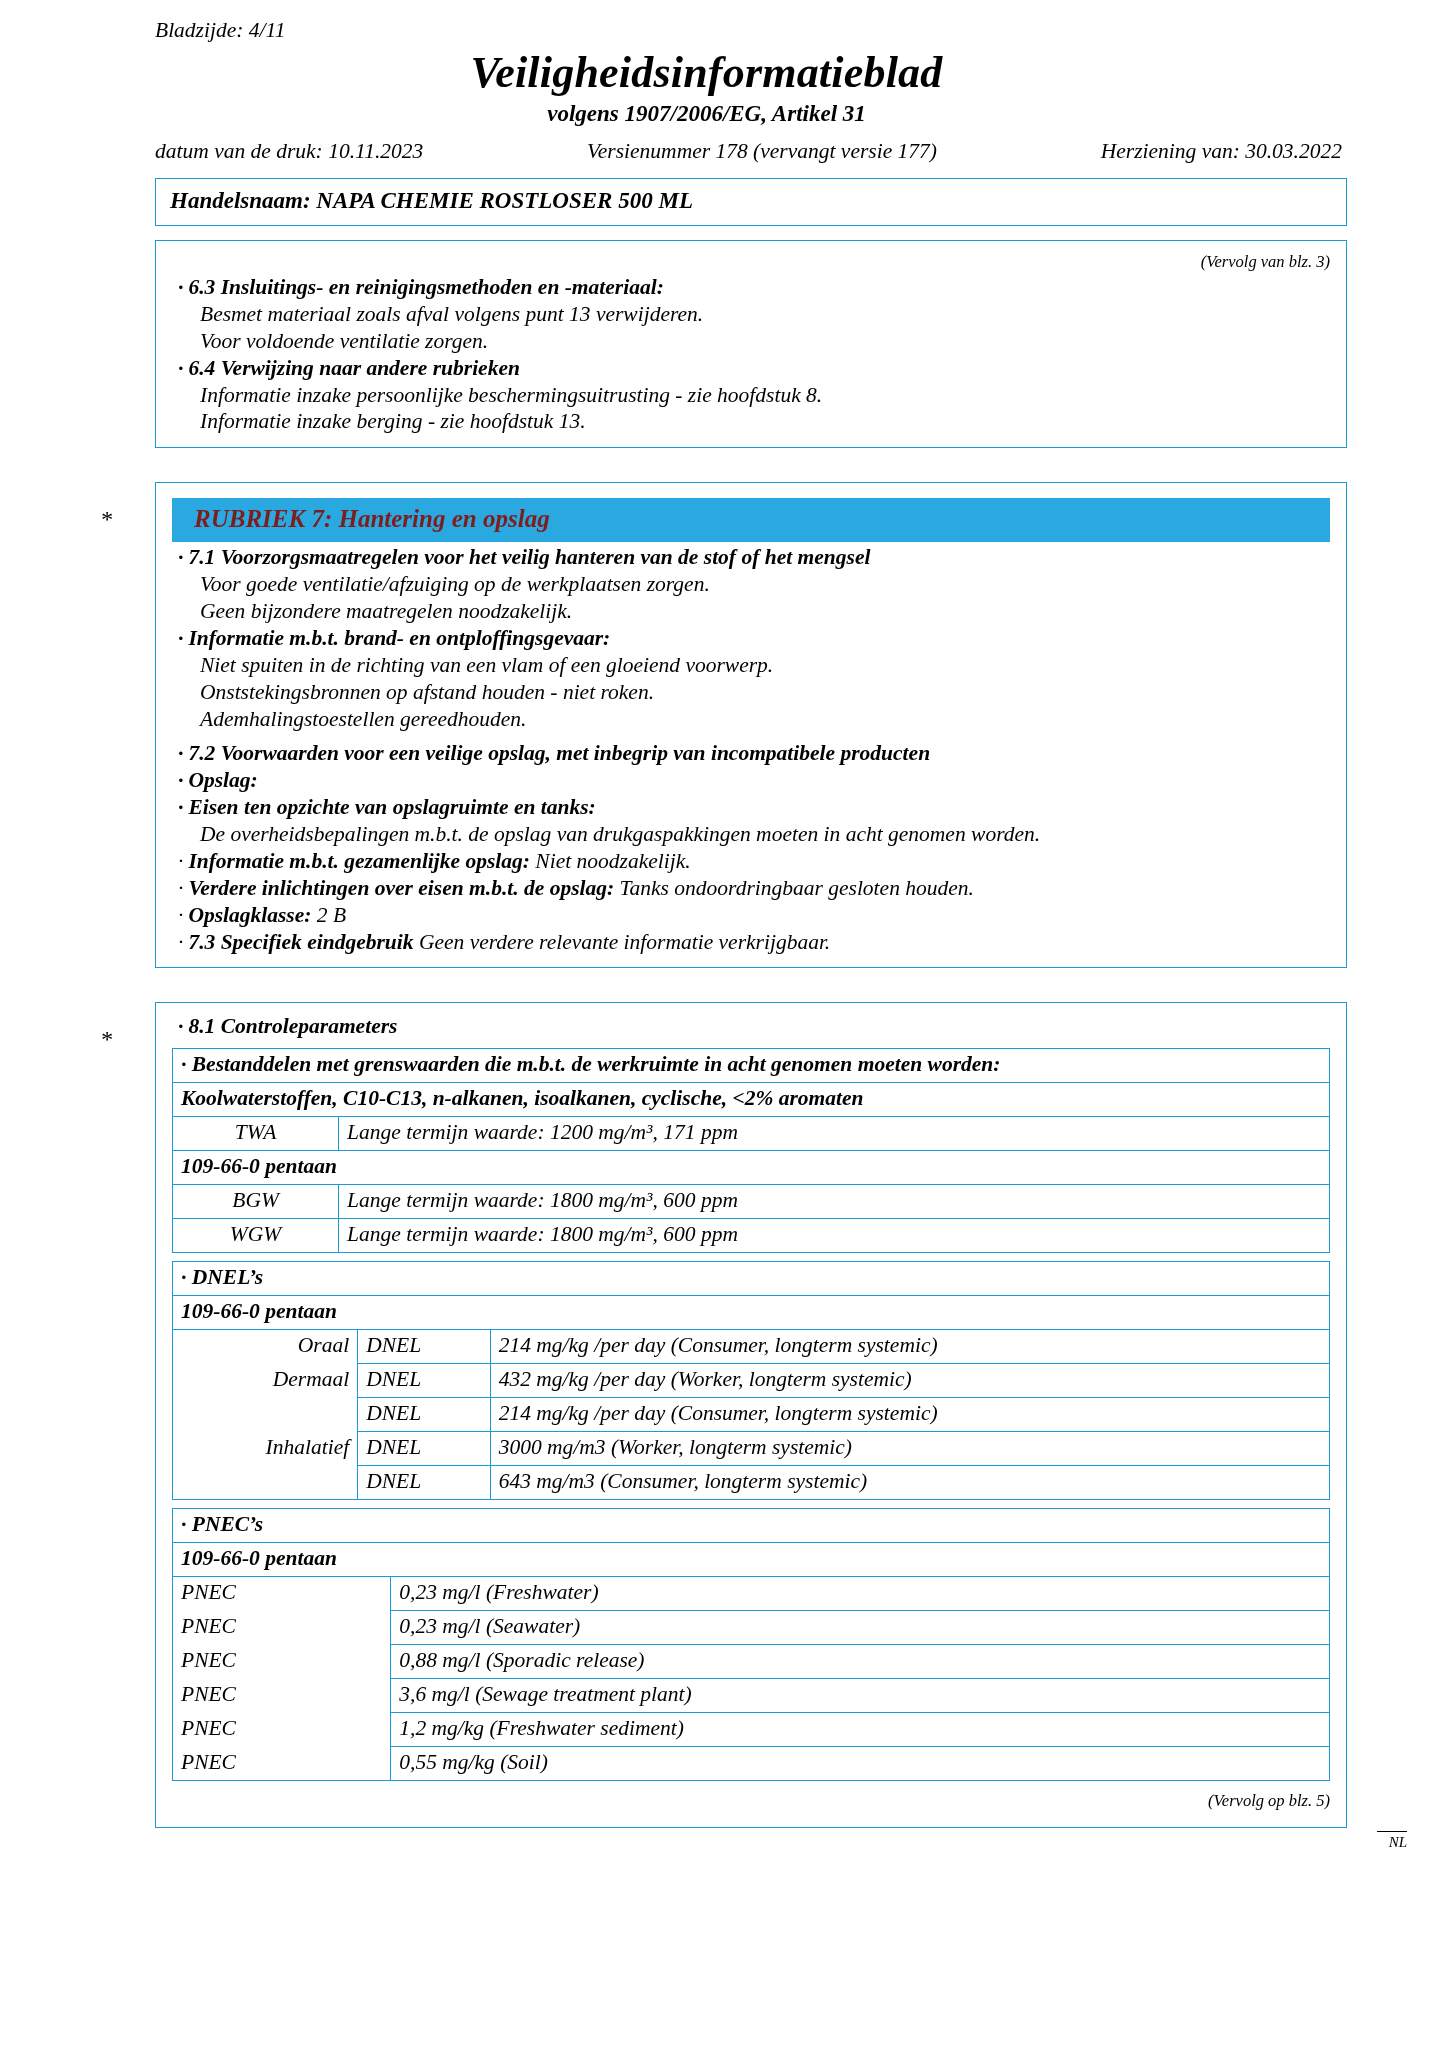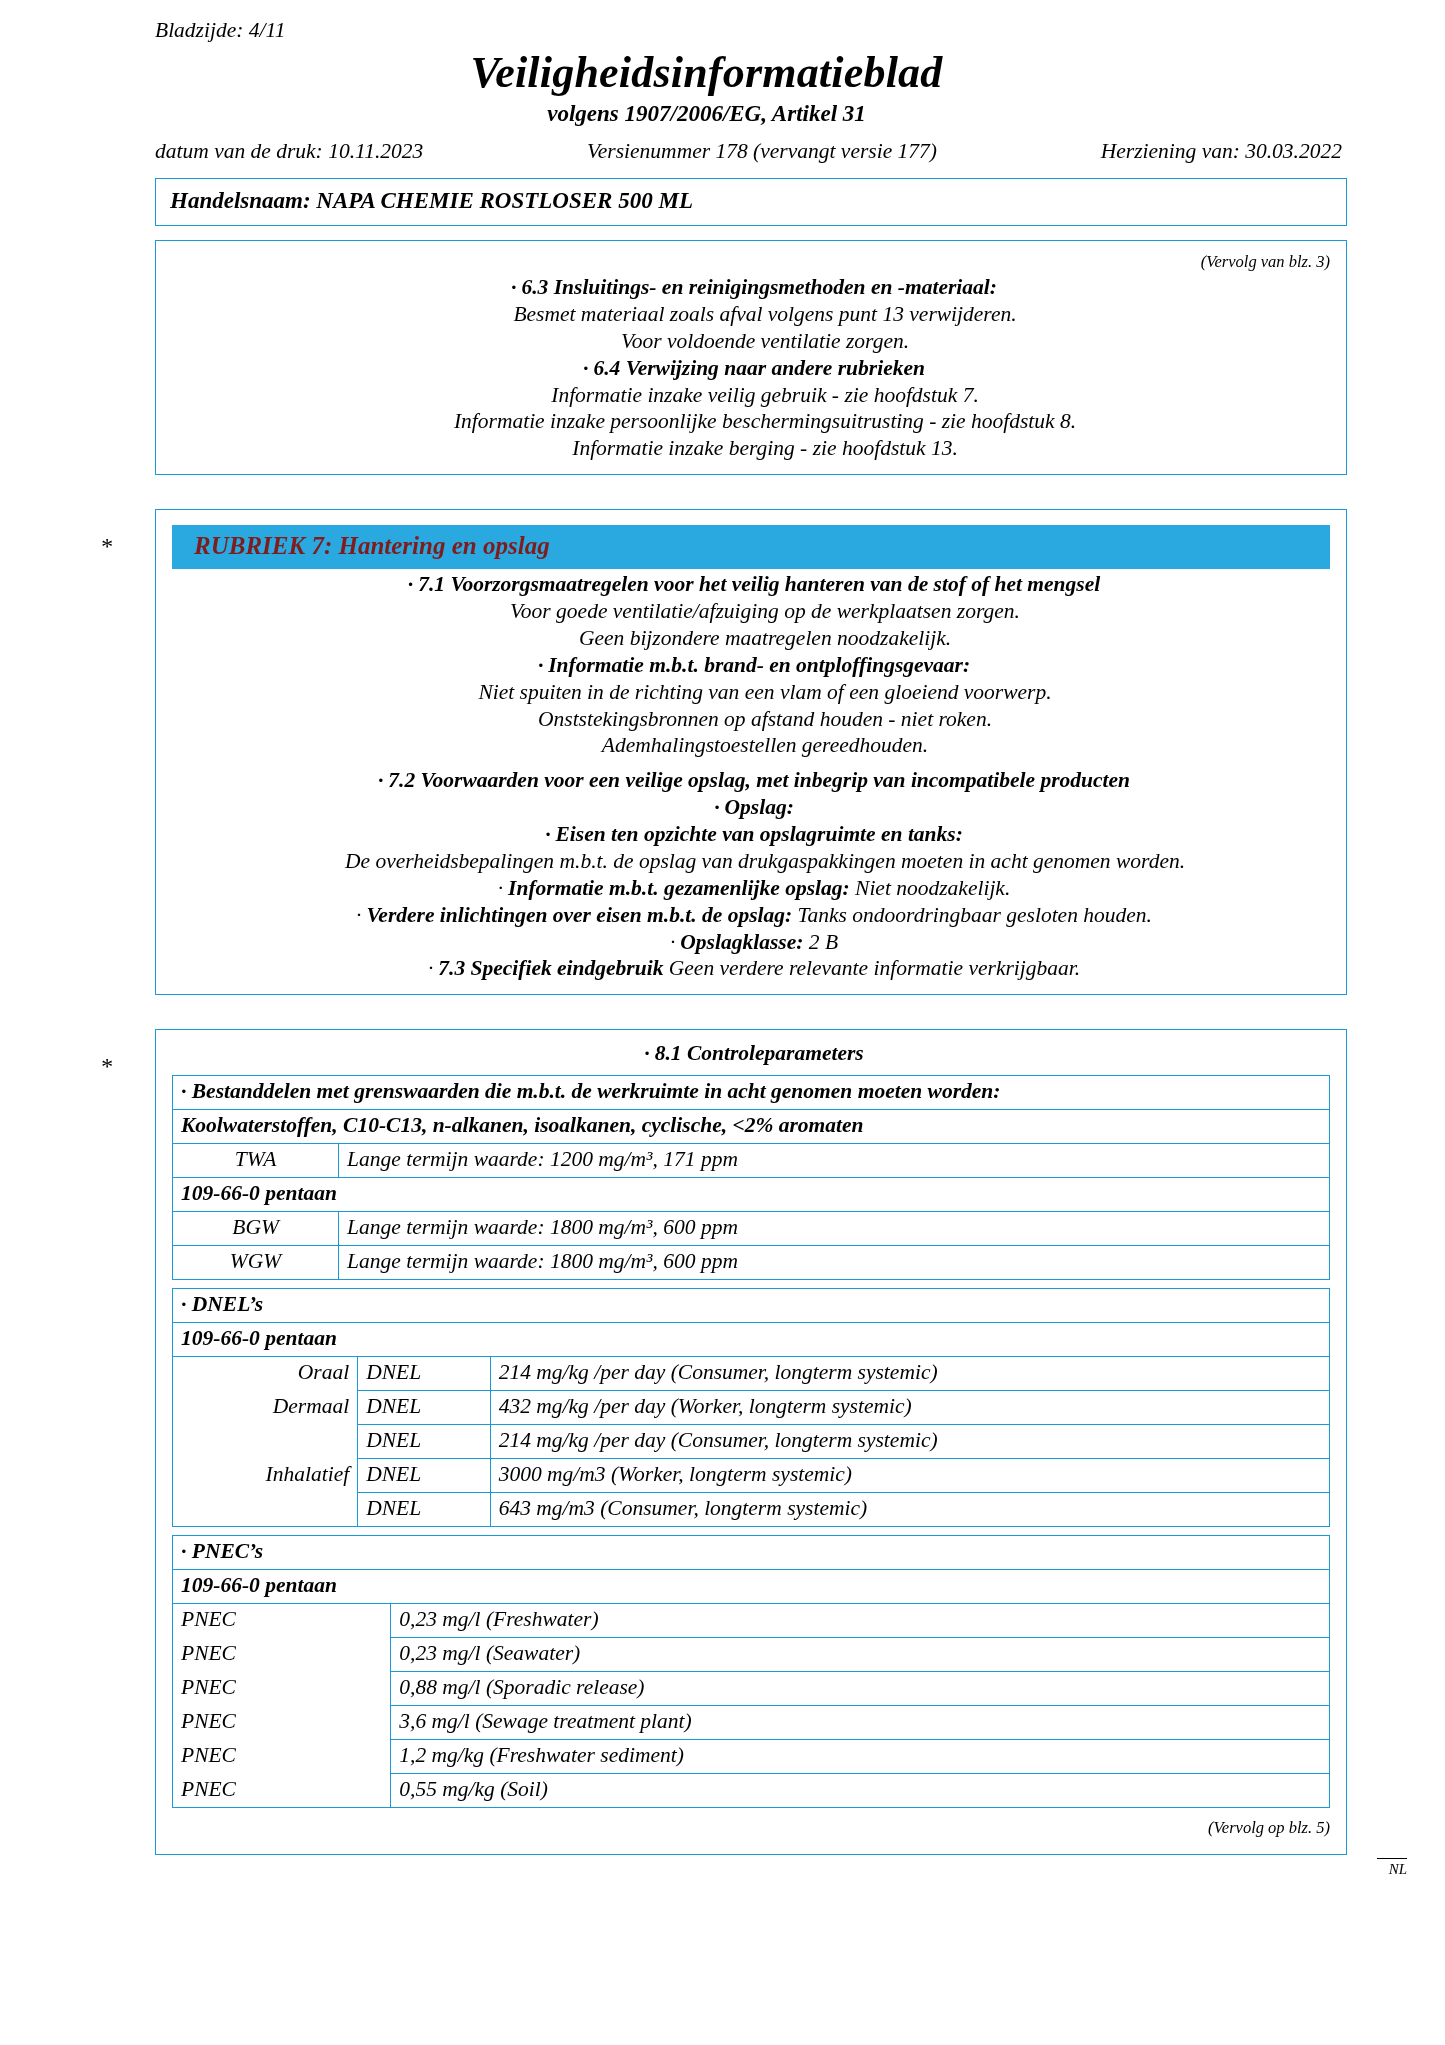--- a/index.html
+++ b/index.html
@@ -70,21 +70,21 @@
     font-size: 23px;
   }
   .sec-box { padding: 8px 0 12px 0; }
 
   .continued {
     text-align: right;
     font-style: italic;
     font-size: 16.5px;
     padding: 3px 16px 0 0;
   }
-  .lines { padding: 2px 16px 0 22px; text-align: center; }
+  .lines { padding: 2px 16px 0 22px; }
   .line {
     font-style: italic;
     font-size: 21.5px;
     line-height: 1.25;
     white-space: nowrap;
   }
   .line.b { font-weight: bold; }
   .dot { margin-right: 5px; }
   .indent { padding-left: 22px; }
 
@@ -172,21 +172,20 @@
     <div class="tradename">Handelsnaam: NAPA CHEMIE ROSTLOSER 500 ML</div>
   </div>
 
   <div class="box sec-box">
     <div class="continued">(Vervolg van blz. 3)</div>
     <div class="lines">
       <div class="line b"><span class="dot">·</span><span>6.3 Insluitings- en reinigingsmethoden en -materiaal:</span></div>
       <div class="line indent"><span>Besmet materiaal zoals afval volgens punt 13 verwijderen.</span></div>
       <div class="line indent"><span>Voor voldoende ventilatie zorgen.</span></div>
       <div class="line b"><span class="dot">·</span><span>6.4 Verwijzing naar andere rubrieken</span></div>
-      <div class="line indent"><span>Informatie inzake veilig gebruik - zie hoofdstuk 7.</span></div>
       <div class="line indent"><span>Informatie inzake persoonlijke beschermingsuitrusting - zie hoofdstuk 8.</span></div>
       <div class="line indent"><span>Informatie inzake berging - zie hoofdstuk 13.</span></div>
     </div>
   </div>
 
   <div class="rubriek-wrap">
     <div class="star">*</div>
     <div class="box sec-box">
       <div class="banner">RUBRIEK 7: Hantering en opslag</div>
       <div class="lines">

